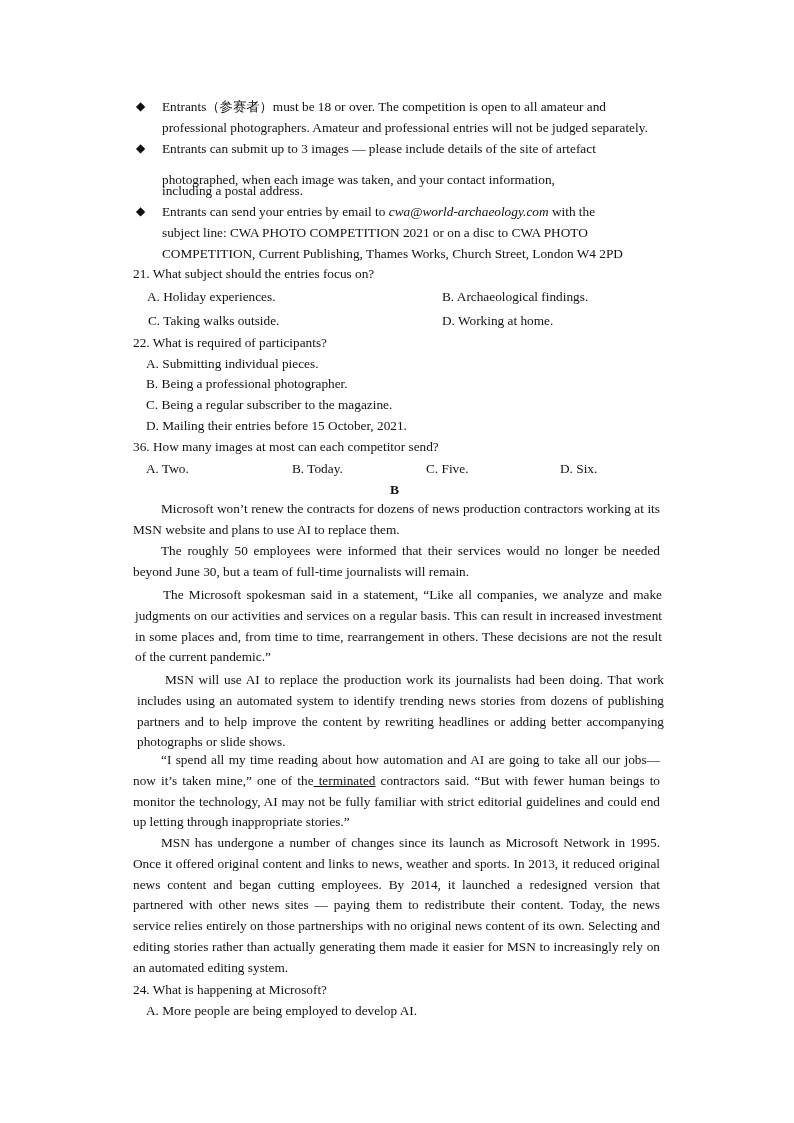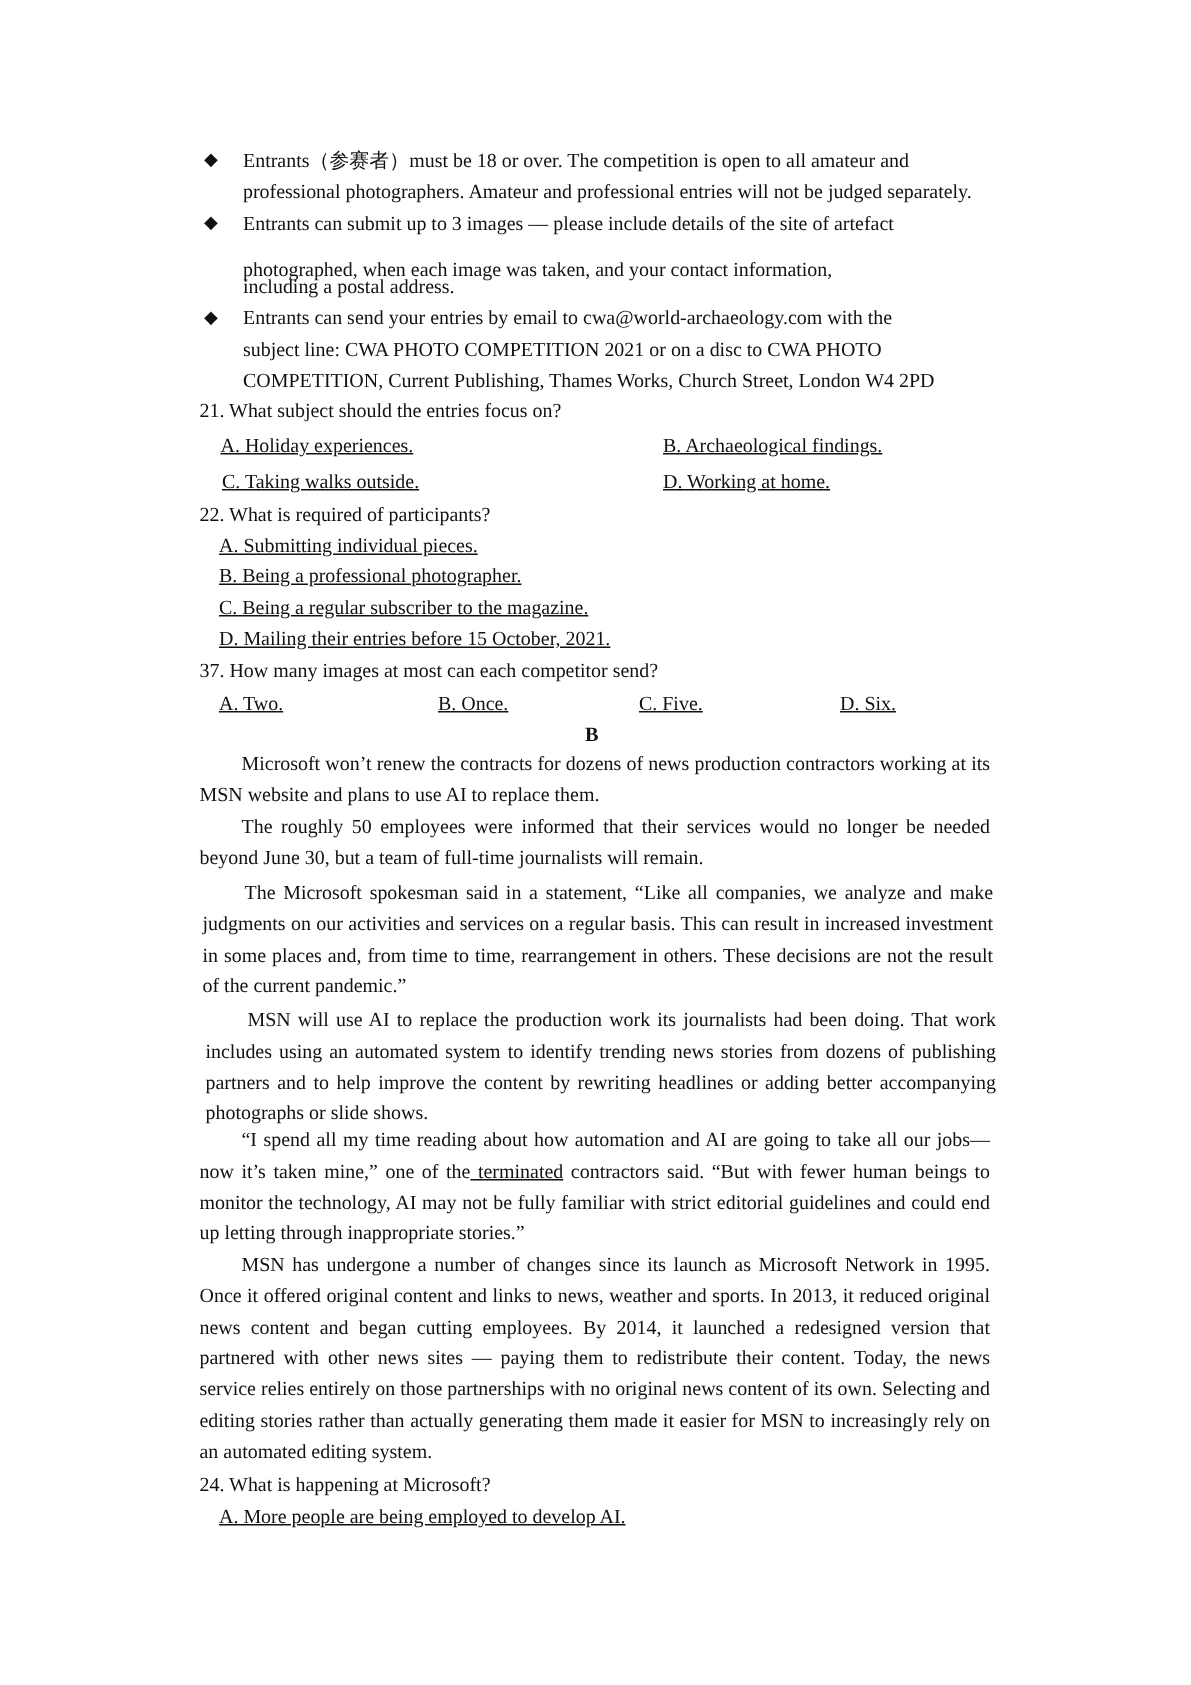--- a/index.html
+++ b/index.html
@@ -36,36 +36,36 @@
       font-family: "DejaVu Sans", sans-serif;
     }
     .bullet-line {
       left: 162px;
     }
     .q-stem {
       left: 133px;
     }
     .opt {
       white-space: nowrap;
-      text-decoration: underline;
     }
     .section-letter {
       left: 390px;
       font-weight: bold;
       font-size: 13.5px;
     }
     .para {
       position: absolute;
       left: 133px;
       width: 527px;
       line-height: 20.8px;
       text-align: justify;
       text-indent: 28px;
     }
     .em-italic {
+      font-style: italic;
       text-align: right;
     }
     .key-word {
       font-weight: normal;
       text-decoration: underline;
     }
   </style>
 </head>
 <body>
 
@@ -97,23 +97,23 @@
 
   <div>
     <div class="abs q-stem" style="top:332px">22. What is required of participants?</div>
     <div class="abs opt" style="top:353px; left:146px">A.  Submitting individual  pieces.</div>
     <div class="abs opt" style="top:373px; left:146px">B.  Being a professional photographer.</div>
     <div class="abs opt" style="top:394px; left:146px">C. Being a regular subscriber to the magazine.</div>
     <div class="abs opt" style="top:415px; left:146px">D. Mailing  their entries before 15 October, 2021.</div>
   </div>
 
   <div>
-    <div class="abs q-stem" style="top:436px">37. How many images at most can each competitor send?</div>
+    <div class="abs q-stem" style="top:436px">36. How many images at most can each competitor send?</div>
     <div class="abs opt" style="top:458px; left:146px">A.  Two.</div>
-    <div class="abs opt" style="top:458px; left:292px">B.  Once.</div>
+    <div class="abs opt" style="top:458px; left:292px">B.  Today.</div>
     <div class="abs opt" style="top:458px; left:426px">C.  Five.</div>
     <div class="abs opt" style="top:458px; left:560px">D.  Six.</div>
   </div>
 
   <div class="abs section-letter" style="top:479px">B</div>
 
   <div>
     <p class="para" style="top:499px; margin:0">Microsoft won’t renew the contracts for dozens of news production contractors working at its MSN website and plans to use AI to replace them.</p>
     <p class="para" style="top:541px; margin:0">The roughly 50 employees were informed that their services would no longer be needed beyond June 30, but a team of full-time journalists will remain.</p>
     <p class="para" style="top:583px; margin:2px">The Microsoft spokesman said in a statement, “Like all companies, we analyze and make judgments on our activities and services on a regular basis. This can result in increased investment in some places and, from time to time, rearrangement in others. These decisions are not the result of the current pandemic.”</p>

